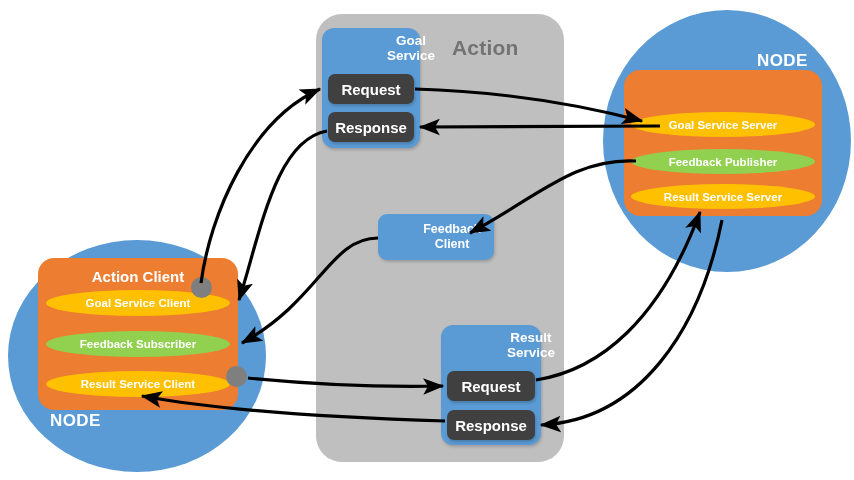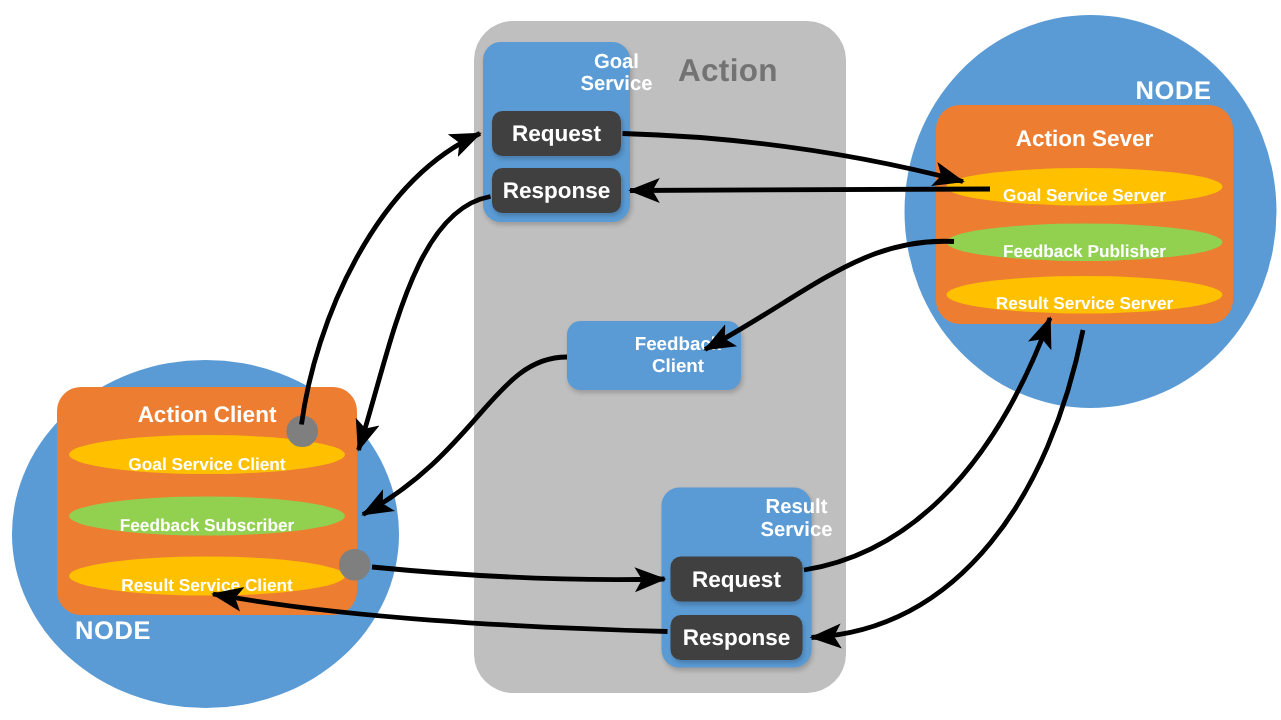--- a/index.html
+++ b/index.html
@@ -73,21 +73,21 @@
     font-weight: bold;
     font-size: 15px;
     white-space: nowrap;
   }
 
   
   .iface {
     position: absolute;
     border-radius: 50%;
     display: flex;
-    align-items: flex-end;
+    align-items: center;
     justify-content: center;
     color: #ffffff;
     font-weight: bold;
     font-size: 11.5px;
     white-space: nowrap;
     z-index: 16;
   }
   .iface-yellow { background: #ffc000; }
   .iface-green  { background: #92d050; }
 
@@ -173,21 +173,20 @@
     <span>Result Service Client</span>
   </div>
 
   <div class="conn-dot" style="left:191px; top:277px; width:21px; height:21px;"></div>
   <div class="conn-dot" style="left:226px; top:366px; width:21px; height:21px;"></div>
 
   <div class="node-circle" style="left:603px; top:10px; width:248px; height:262px;"></div>
   <div class="node-label" style="left:757px; top:51px;">NODE</div>
 
   <div class="actor-box" style="left:624px; top:70px; width:198px; height:146px;"></div>
-  <div class="actor-title" style="left:624px; top:84px; width:198px; z-index:18;">Action Sever</div>
 
   <div class="iface iface-yellow" style="left:631px; top:112px; width:184px; height:25px;">
     <span>Goal Service Server</span>
   </div>
   <div class="iface iface-green" style="left:631px; top:149px; width:184px; height:25px;">
     <span>Feedback Publisher</span>
   </div>
   <div class="iface iface-yellow" style="left:631px; top:184px; width:184px; height:25px;">
     <span>Result Service Server</span>
   </div>

